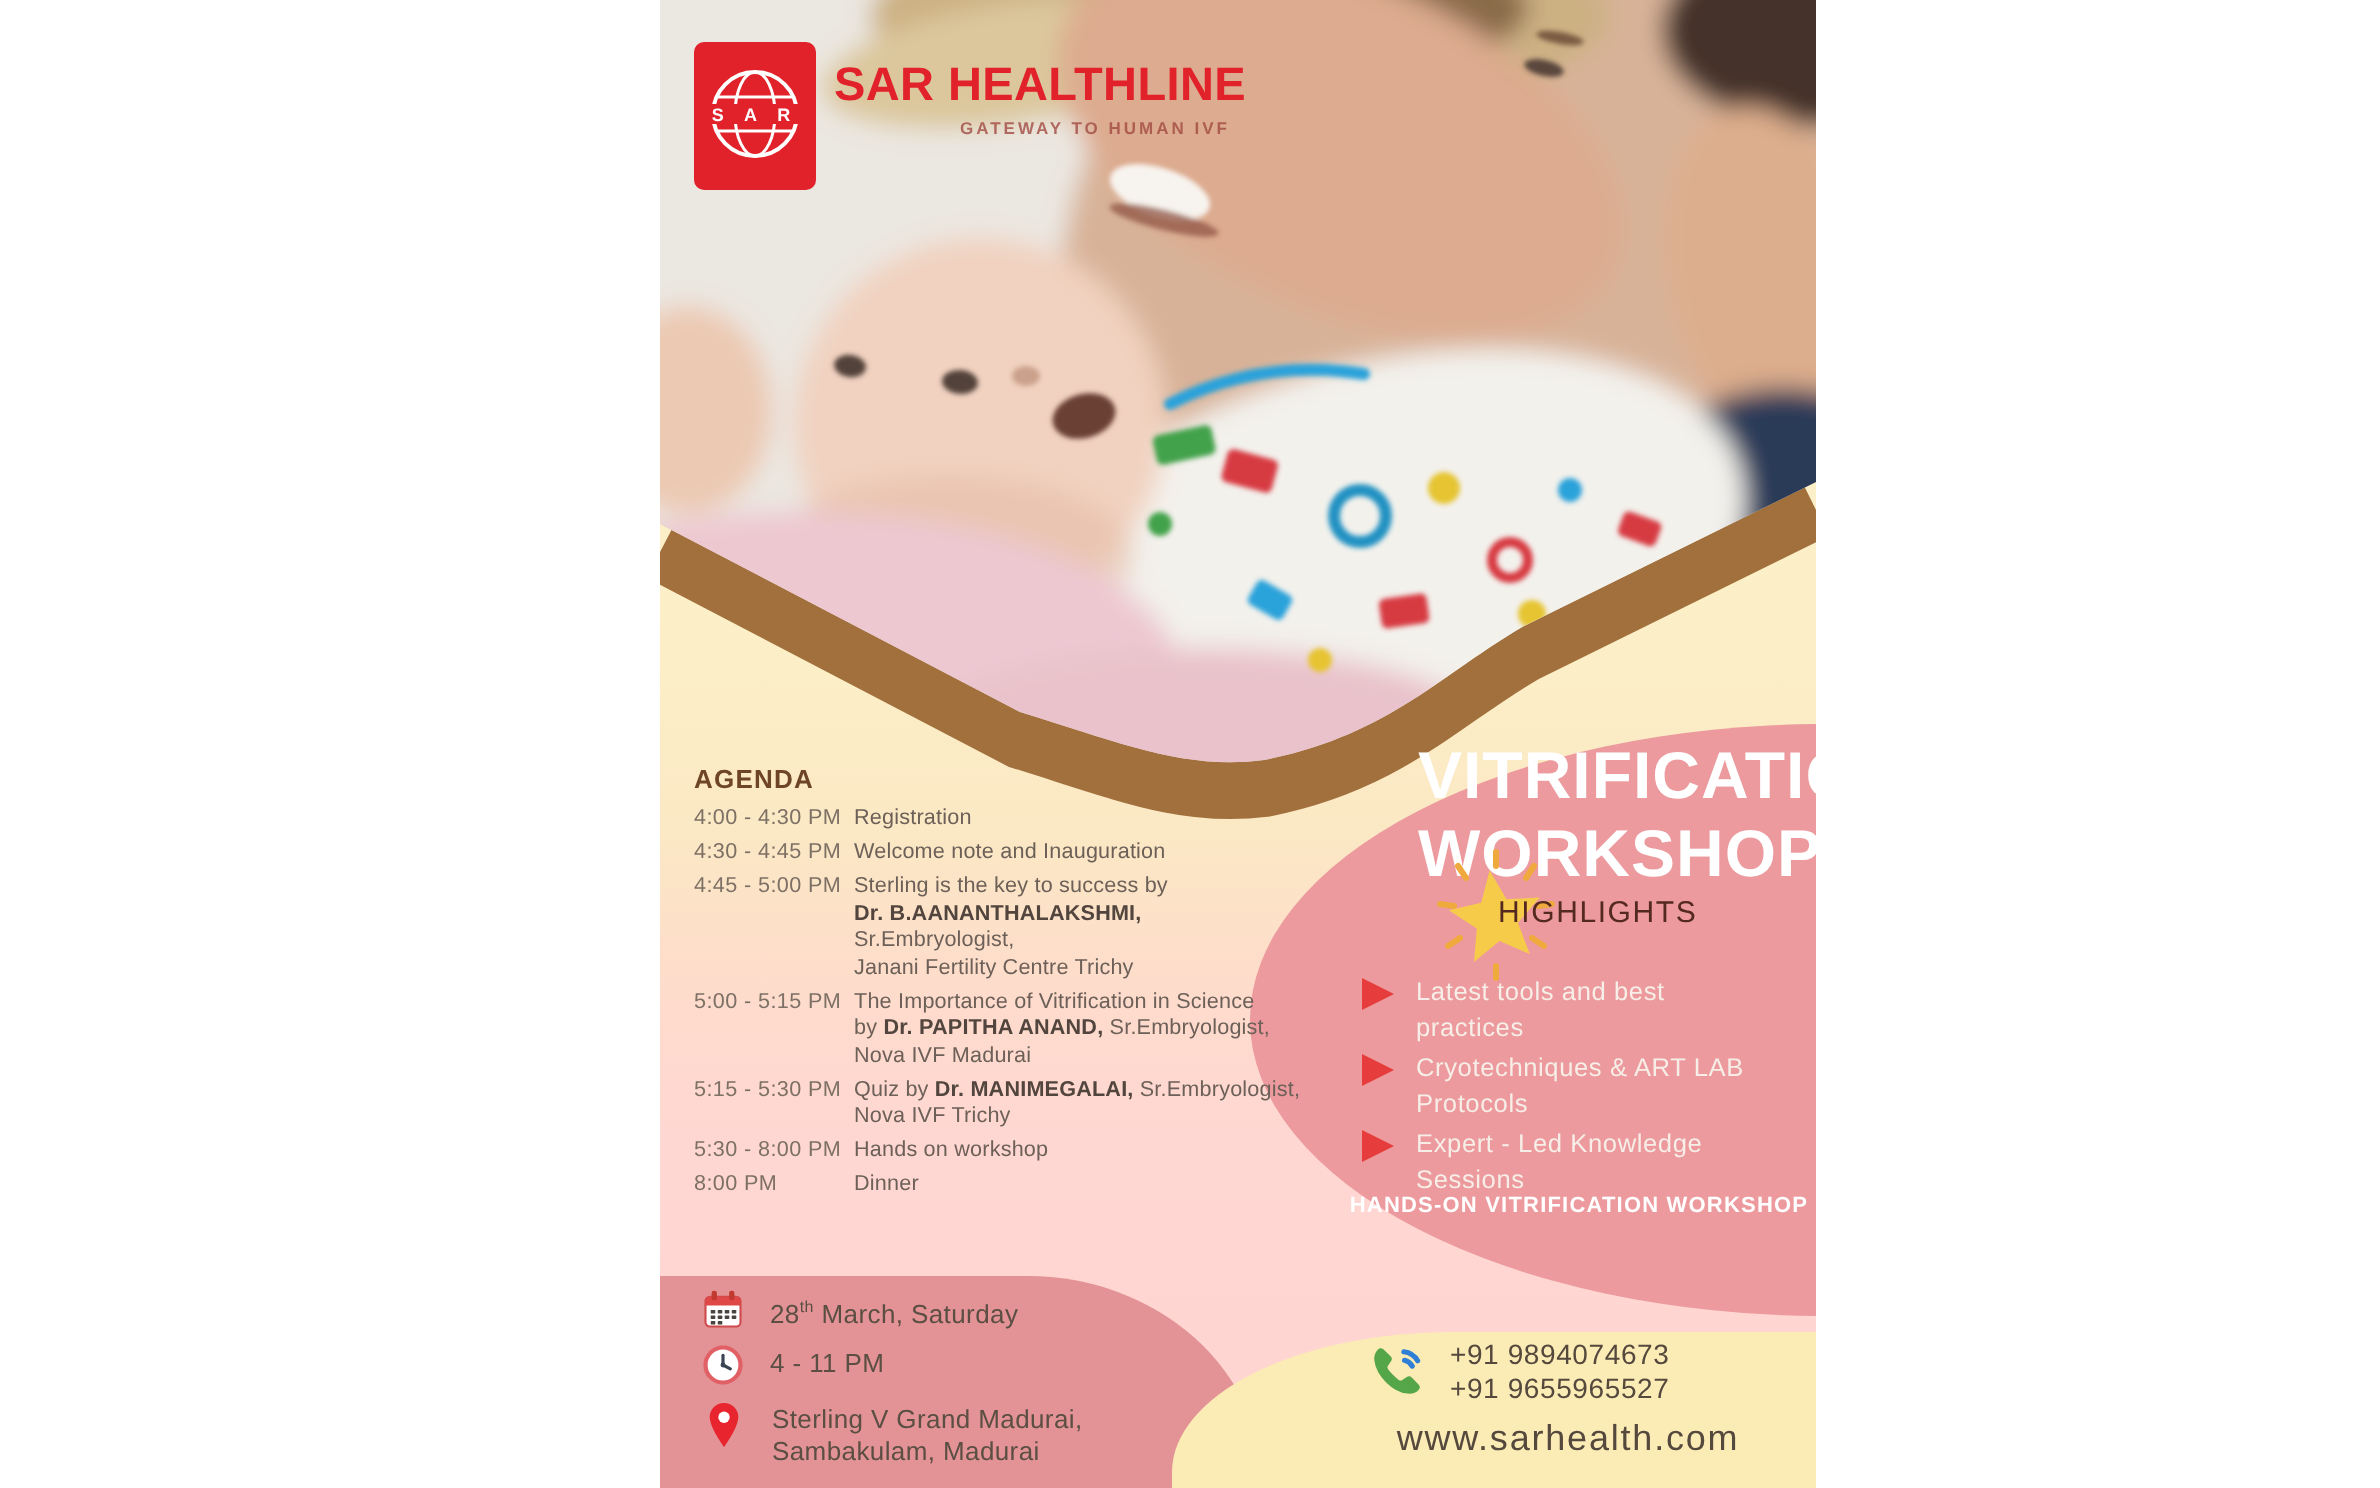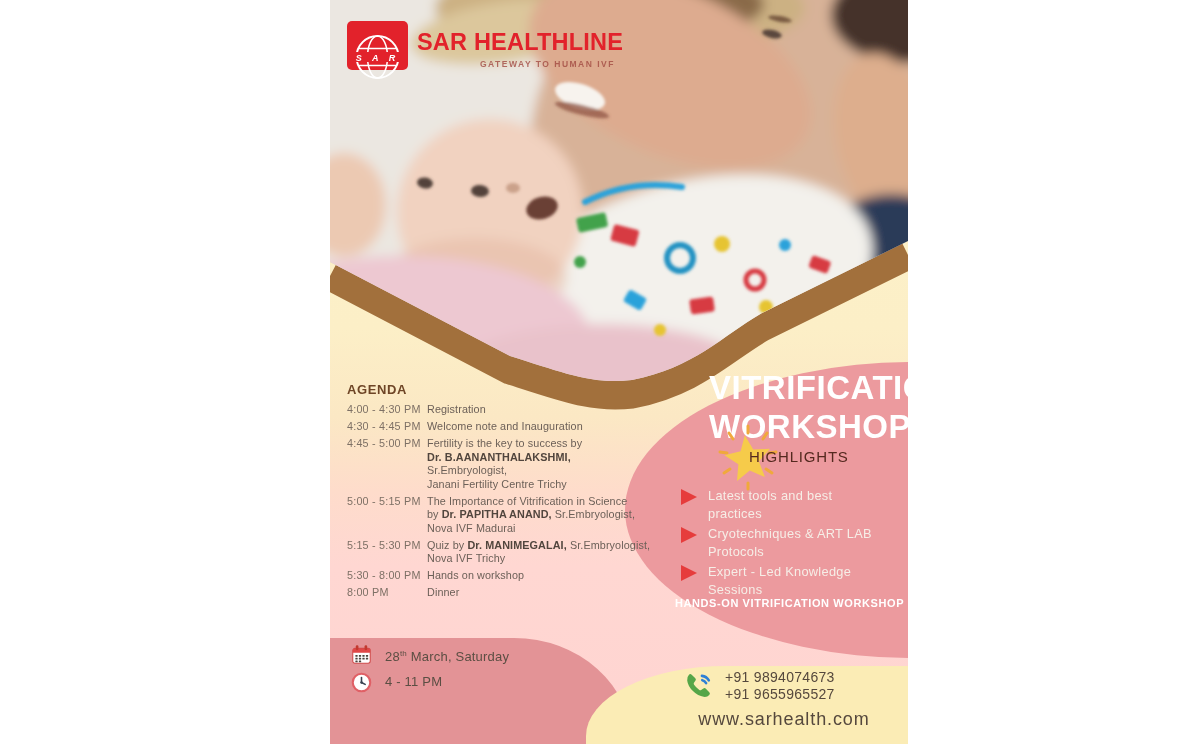--- a/index.html
+++ b/index.html
@@ -13,21 +13,21 @@
              background:#ec9a9e;}
   .bottom-left-shape{position:absolute;left:0;top:638px;width:302px;height:106px;
              border-top-right-radius:118px 106px;background:#e39396;}
   .bottom-right-shape{position:absolute;right:0;bottom:0;width:322px;height:78px;
              border-top-left-radius:140px 70px;background:#fbecb5;}
 
   .photo-svg{position:absolute;left:0;top:0;width:578px;height:430px;pointer-events:none;}
 
   
   .logo-row{position:absolute;left:17px;top:21px;display:flex;gap:9px;align-items:flex-start;}
-  .logo-mark{position:relative;width:61px;height:49px;background:#e2222b;border-radius:5px;flex:none;font-style:italic;}
+  .logo-mark{position:relative;width:61px;height:74px;background:#e2222b;border-radius:5px;flex:none;}
   .logo-mark svg{position:absolute;left:0;top:0;}
   .brand-text{width:198px;padding-top:8px;}
   .brand-name{font-size:23.5px;font-weight:800;color:#e2222b;letter-spacing:.2px;white-space:nowrap;}
   .brand-tagline{margin-top:3px;font-size:8.5px;font-weight:700;color:rgba(160,72,64,.78);
                  letter-spacing:1.5px;text-align:right;white-space:nowrap;}
 
   
   .agenda{position:absolute;left:17px;top:382px;width:305px;}
   .agenda-heading{font-size:13px;font-weight:800;color:#6e4526;letter-spacing:.6px;margin-bottom:6px;}
   .agenda-row{display:flex;margin-bottom:3.5px;}
@@ -161,21 +161,21 @@
           </div>
           <div class="agenda-row">
             <div class="agenda-time">4:30 - 4:45 PM</div>
             <div class="agenda-desc">
               <div><span>Welcome note and Inauguration</span></div>
             </div>
           </div>
           <div class="agenda-row">
             <div class="agenda-time">4:45 - 5:00 PM</div>
             <div class="agenda-desc">
-              <div><span>Fertility is the key to success by</span></div>
+              <div><span>Sterling is the key to success by</span></div>
               <div><b>Dr. B.AANANTHALAKSHMI,</b><span> Sr.Embryologist,</span></div>
               <div><span>Janani Fertility Centre Trichy</span></div>
             </div>
           </div>
           <div class="agenda-row">
             <div class="agenda-time">5:00 - 5:15 PM</div>
             <div class="agenda-desc">
               <div><span>The Importance of Vitrification in Science</span></div>
               <div><span>by </span><b>Dr. PAPITHA ANAND,</b><span> Sr.Embryologist,</span></div>
               <div><span>Nova IVF Madurai</span></div>
@@ -266,20 +266,27 @@
         </div>
         <div class="event-row">
           <span class="event-icon"><svg width="21" height="21" viewBox="0 0 24 24">
               <circle cx="12" cy="12" r="10" fill="#ffffff" stroke="#e06066" stroke-width="2.4"></circle>
               <line x1="12" y1="12" x2="12" y2="6.4" stroke="#3a4452" stroke-width="1.8" stroke-linecap="round"></line>
               <line x1="12" y1="12" x2="16.2" y2="14.2" stroke="#3a4452" stroke-width="1.8" stroke-linecap="round"></line>
               <circle cx="12" cy="12" r="1.4" fill="#3a4452"></circle>
             </svg></span>
           <div class="event-text"><span>4 - 11 PM</span></div>
         </div>
+        <div class="event-row">
+          <span class="event-icon big"><svg width="22" height="26" viewBox="0 0 24 28">
+              <path d="M12 1.5c-4.4 0-7.8 3.4-7.8 7.6 0 5.8 7.8 16.4 7.8 16.4s7.8-10.6 7.8-16.4C19.8 4.9 16.4 1.5 12 1.5z" fill="#e8252f"></path>
+              <circle cx="12" cy="9.2" r="3.1" fill="#ffffff"></circle>
+            </svg></span>
+          <div class="event-text"><span>Sterling V Grand Madurai,</span><br><span>Sambakulam, Madurai</span></div>
+        </div>
       </div>
 
     <div class="contact">
       <div class="contact-row">
         <span class="phone-icon">
           <svg width="36" height="36" viewBox="0 0 32 32">
             <path d="M8 6 Q6 8 6.4 11 Q7 16 11.5 20.5 Q16 25 21 25.6 Q24.2 26 26 24 Q27.2 22.8 26 21.6 L23 18.4 Q22 17.4 20.8 18.2 L18.8 19.6 Q18 20.1 17.2 19.5 Q14 17 12.5 14.8 Q11.9 14 12.4 13.2 L13.8 11.2 Q14.6 10 13.6 9 L10.4 5.9 Q9 4.9 8 6 Z" fill="#55a648"></path>
             <path d="M19.5 7 Q23.6 7.5 25.6 11" fill="none" stroke="#2f7fd6" stroke-width="2.3" stroke-linecap="round"></path>
             <path d="M19.8 10.8 Q22 11.3 23.2 13.4" fill="none" stroke="#2f7fd6" stroke-width="2.3" stroke-linecap="round"></path>
           </svg>

